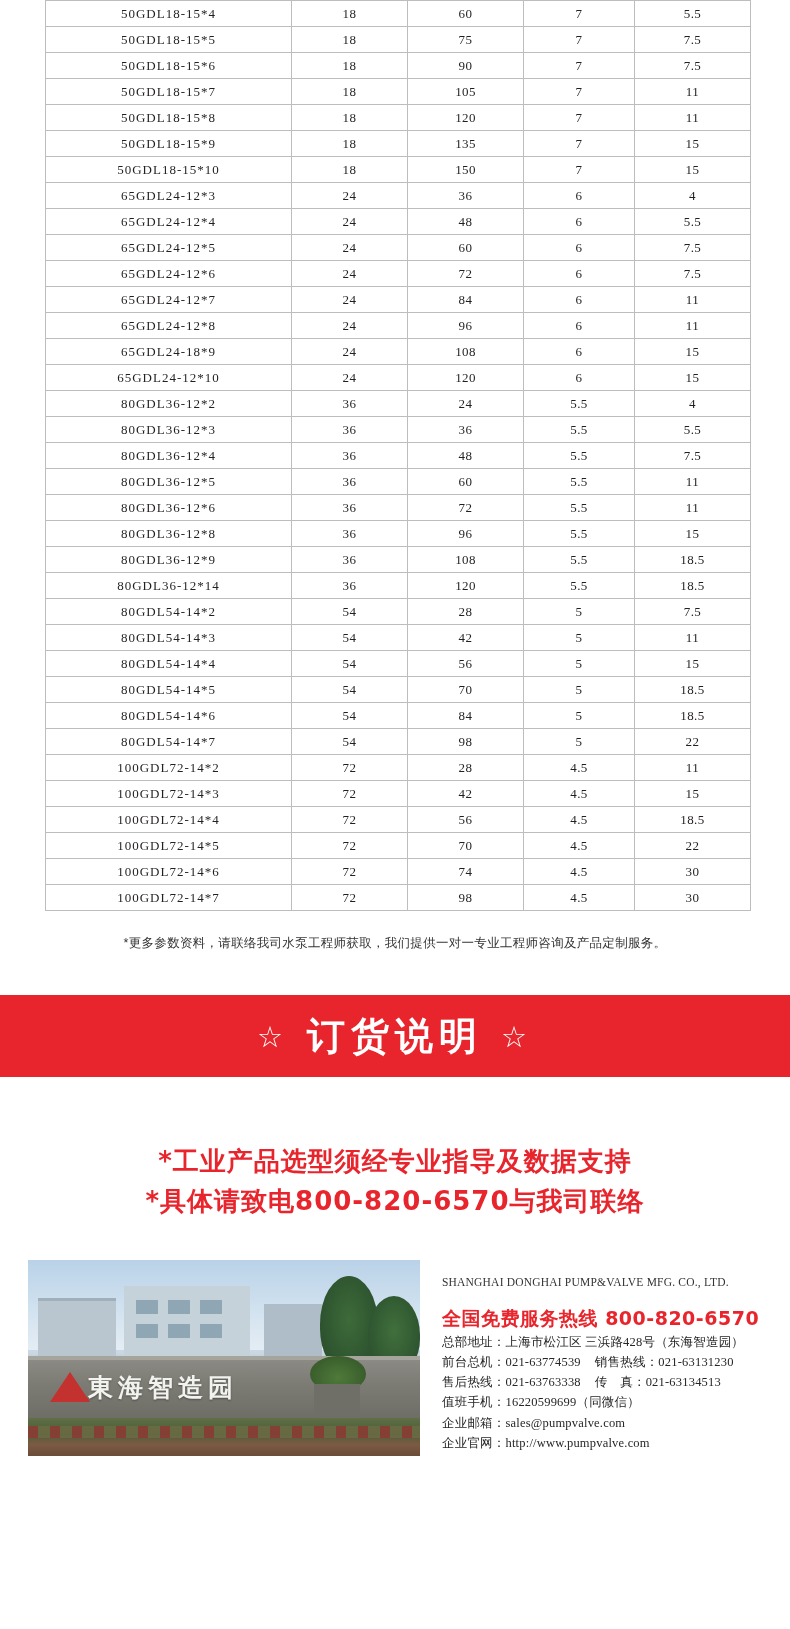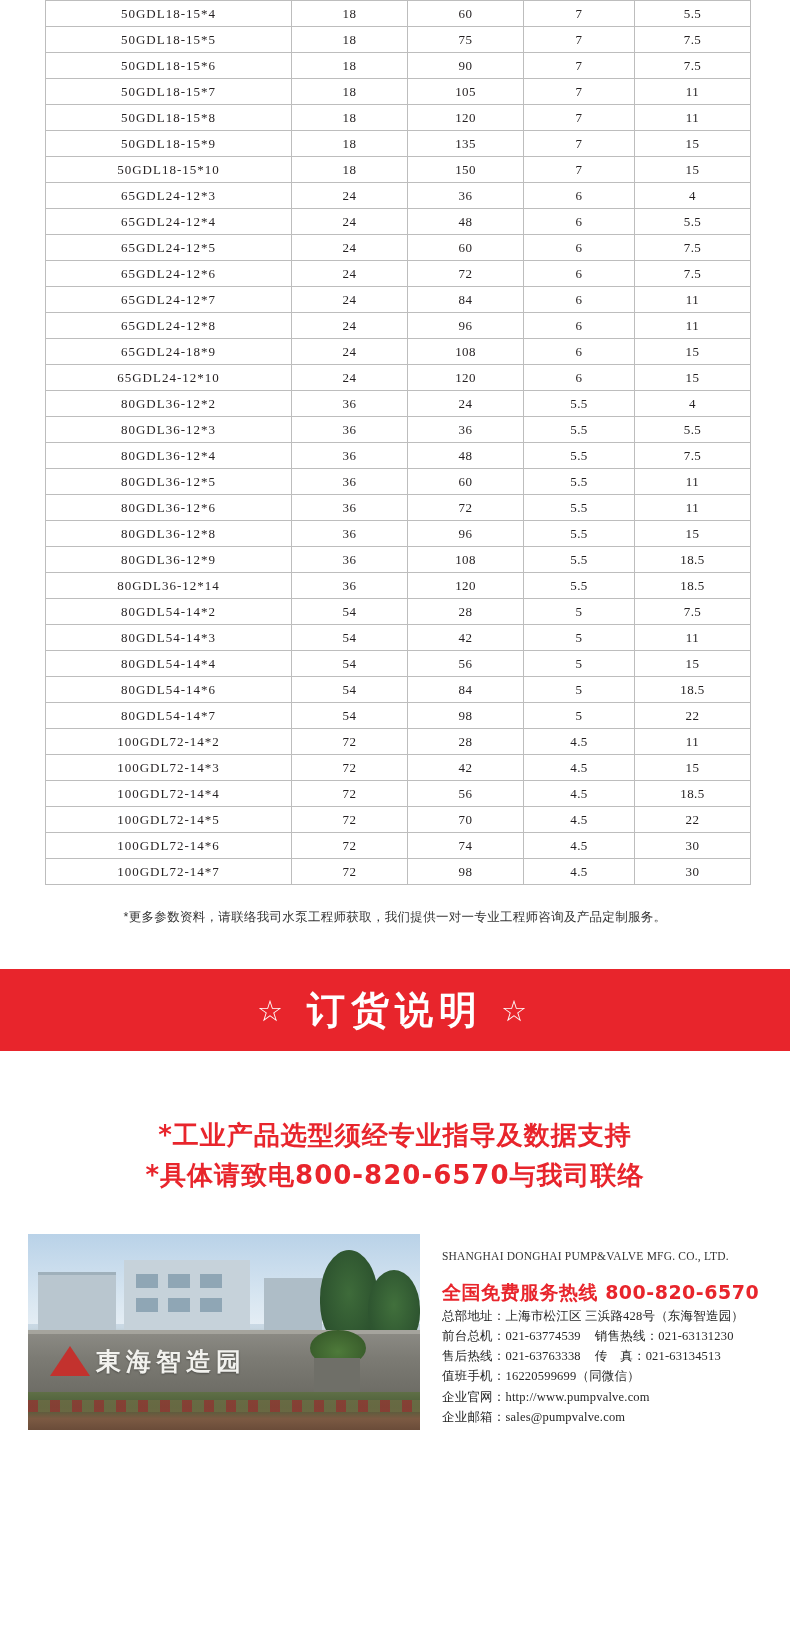--- a/index.html
+++ b/index.html
@@ -156,21 +156,21 @@
   .photo .wall-logo {
     position: absolute; left: 22px; top: 112px; width: 40px; height: 34px;
   }
   .photo .wall-logo .tri {
     position: absolute; left: 0; top: 0; width: 0; height: 0;
     border-left: 20px solid transparent;
     border-right: 20px solid transparent;
     border-bottom: 30px solid #c3322e;
   }
   .photo .wall-text {
-    position: absolute; left: 68px; top: 111px;
+    position: absolute; left: 60px; top: 111px;
     color: #f2f2ee; font-size: 25px; font-weight: bold; letter-spacing: 5px;
     font-family: "DejaVu Sans", sans-serif;
     text-shadow: 0 1px 2px rgba(0,0,0,.35);
   }
   .photo .hedge {
     position: absolute; left: 0; top: 158px; width: 100%; height: 38px;
     background: linear-gradient(#5f6f46 0%, #4b5d39 40%, #7c5a43 70%, #6a4c39 100%);
   }
   .photo .flower {
     position: absolute; top: 166px; width: 100%; height: 12px;
@@ -405,20 +405,27 @@
             <td class="c3">42</td>
             <td class="c4">5</td>
             <td class="c5">11</td>
           </tr>
           <tr>
             <td class="model">80GDL54-14*4</td>
             <td class="c2">54</td>
             <td class="c3">56</td>
             <td class="c4">5</td>
             <td class="c5">15</td>
+          </tr>
+          <tr>
+            <td class="model">80GDL54-14*5</td>
+            <td class="c2">54</td>
+            <td class="c3">70</td>
+            <td class="c4">5</td>
+            <td class="c5">18.5</td>
           </tr>
           <tr>
             <td class="model">80GDL54-14*6</td>
             <td class="c2">54</td>
             <td class="c3">84</td>
             <td class="c4">5</td>
             <td class="c5">18.5</td>
           </tr>
           <tr>
             <td class="model">80GDL54-14*7</td>
@@ -528,21 +535,21 @@
       <div class="line">
         <span>前台总机：</span><span>021-63774539</span><span class="gap"></span><span>销售热线：</span><span>021-63131230</span>
       </div>
       <div class="line">
         <span>售后热线：</span><span>021-63763338</span><span class="gap"></span><span>传　真：</span><span>021-63134513</span>
       </div>
       <div class="line">
         <span>值班手机：</span><span>16220599699（同微信）</span>
       </div>
       <div class="line">
+        <span>企业邮箱：</span><span>sales@pumpvalve.com</span>
+      </div>
+      <div class="line">
         <span>企业官网：</span><span>http://www.pumpvalve.com</span>
-      </div>
-      <div class="line">
-        <span>企业邮箱：</span><span>sales@pumpvalve.com</span>
       </div>
     </div>
 
   </div>
 </div>
 
 </body></html>

